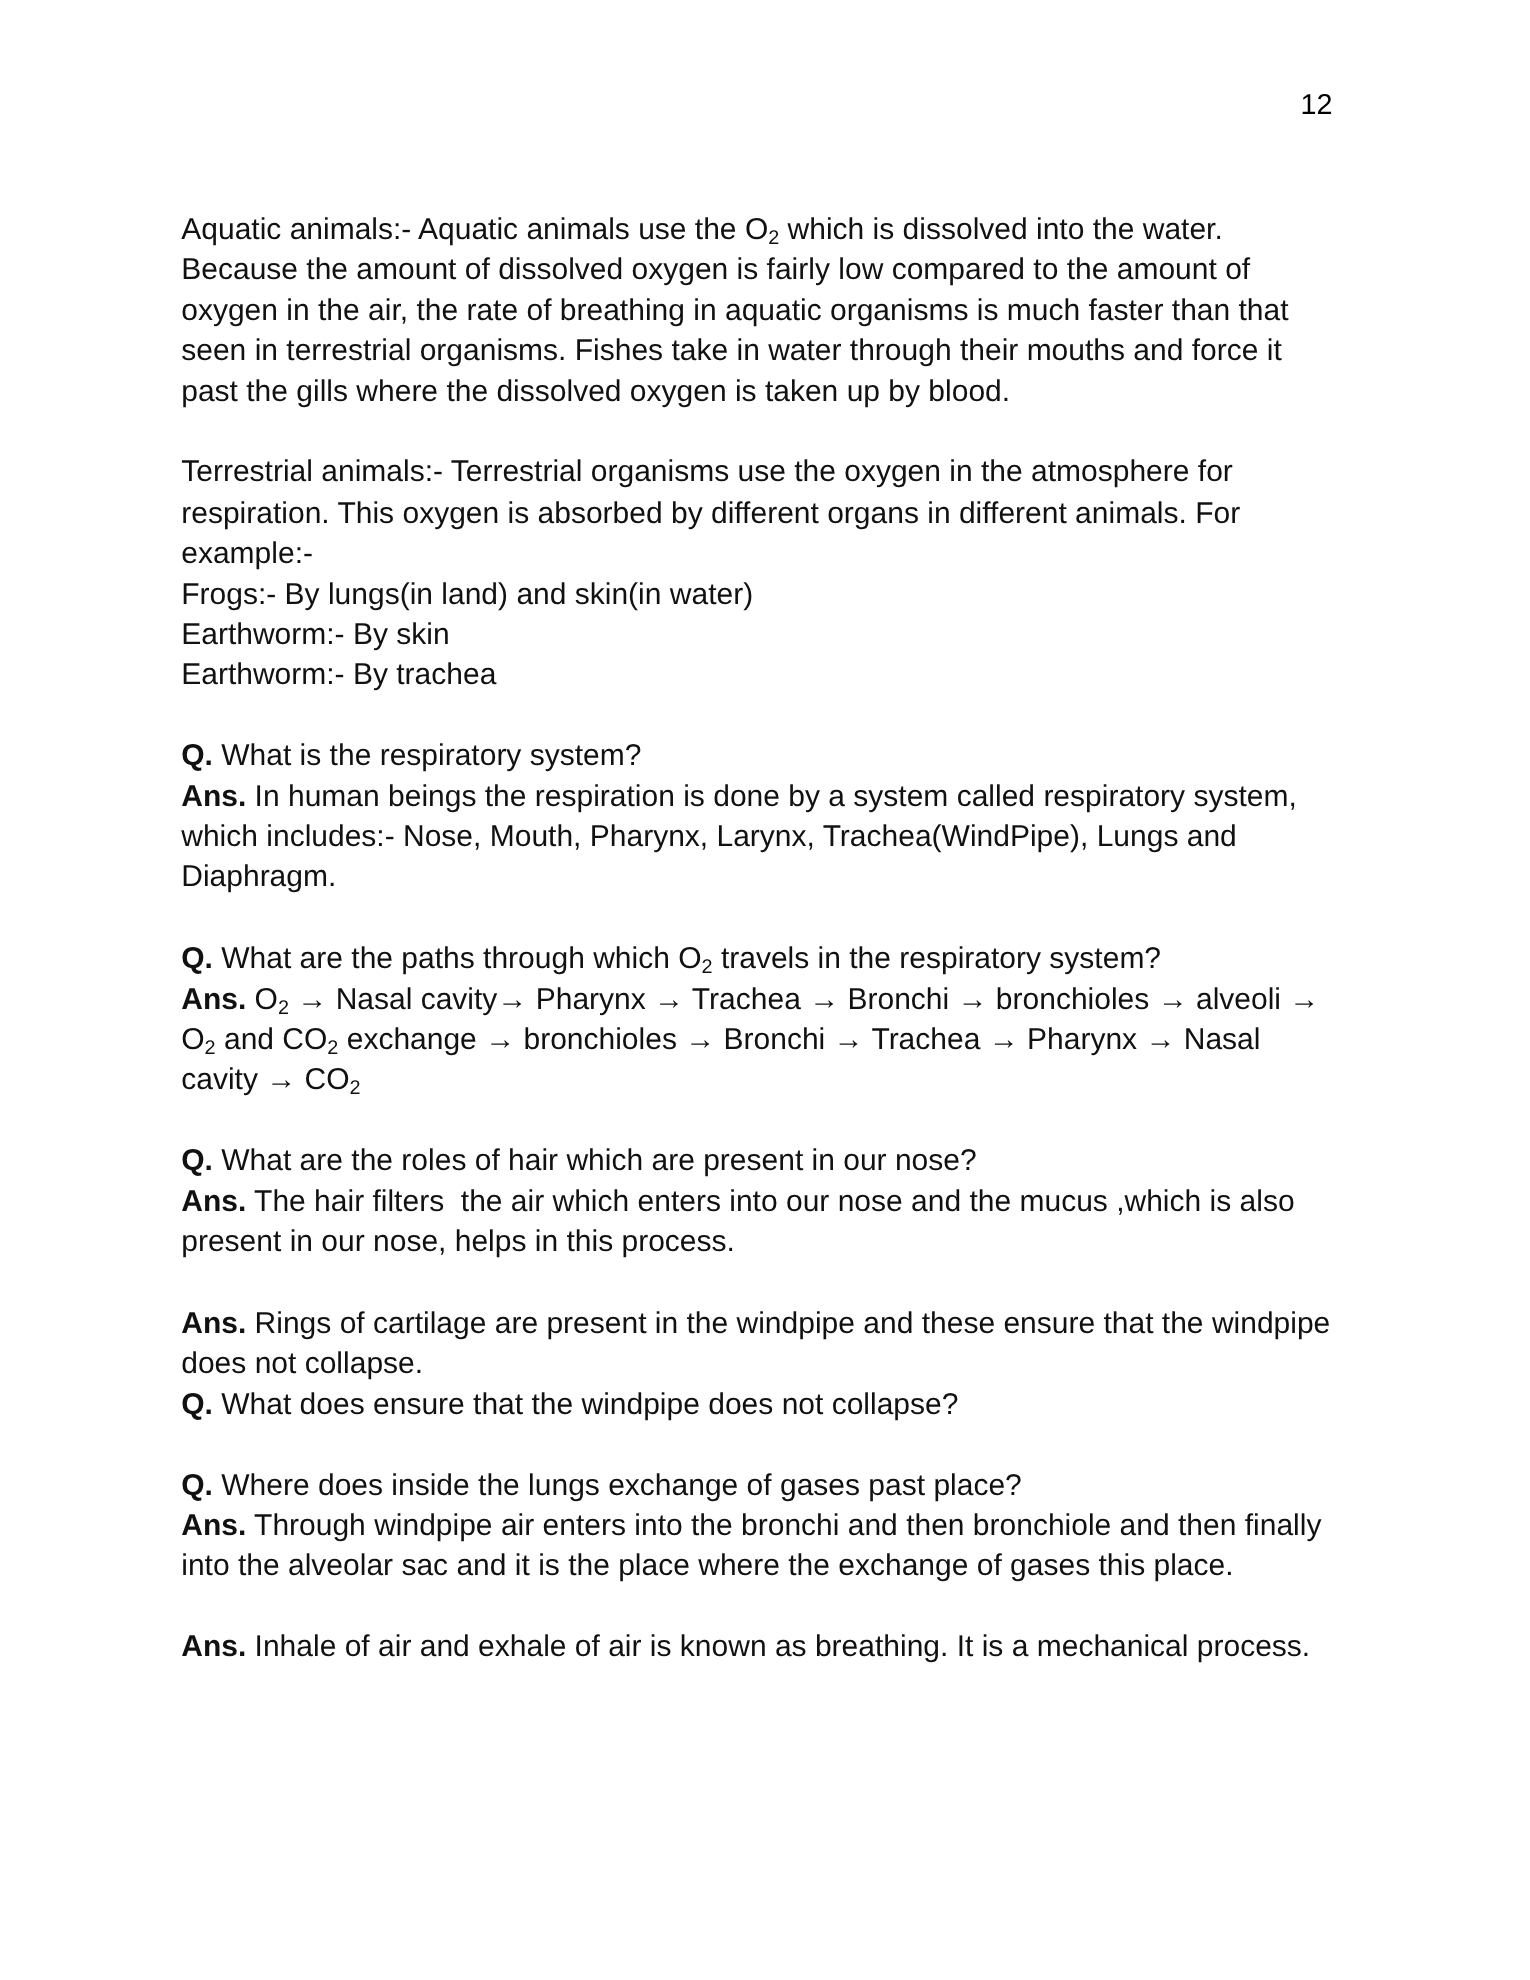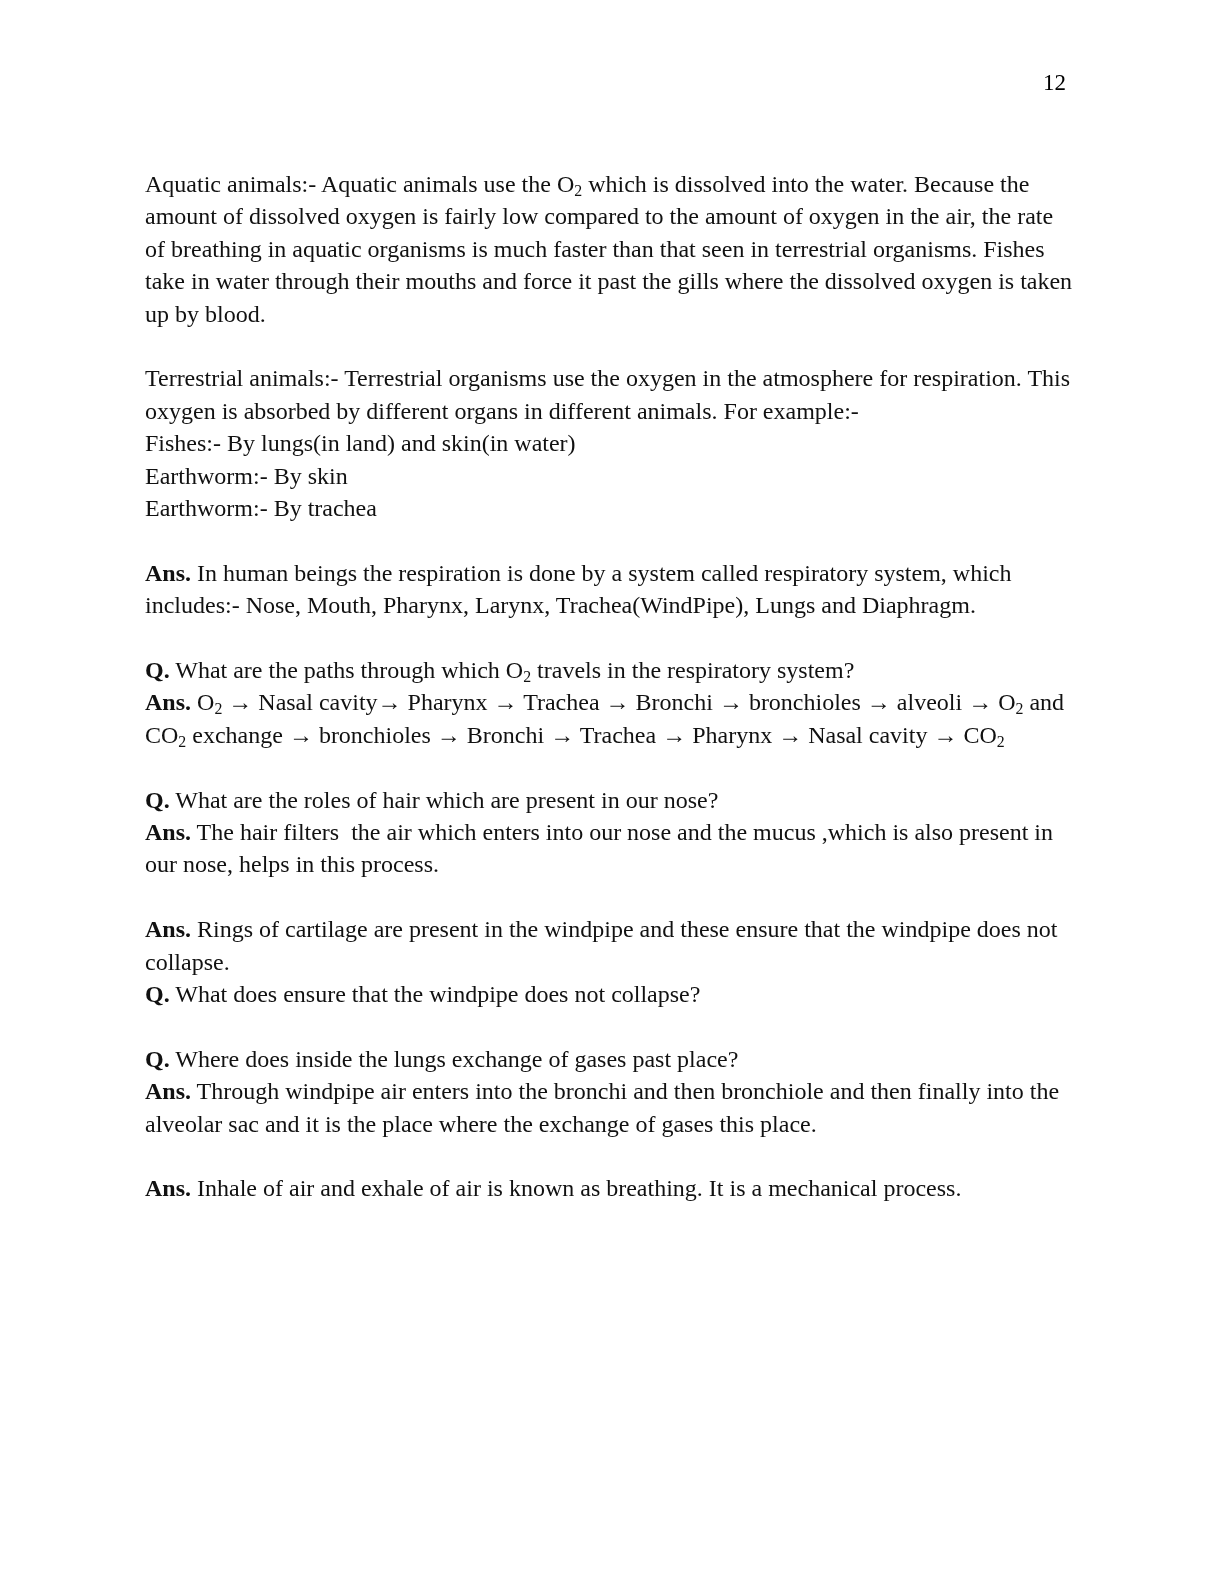--- a/index.html
+++ b/index.html
@@ -7,21 +7,21 @@
     padding: 0;
     background: #ffffff;
   }
   .page {
     position: relative;
     width: 1224px;
     height: 1584px;
     background: #ffffff;
     margin: 0 auto;
     overflow: hidden;
-    font-family: Liberation Serif, serif;
+    font-family: Liberation Sans, sans-serif;
     color: #000000;
     -webkit-font-smoothing: antialiased;
   }
   .page-number {
     position: absolute;
     top: 70px;
     right: 158px;
     font-size: 23px;
     line-height: 26px;
     color: #000000;
@@ -63,25 +63,26 @@
 <div class="page">
 
   <div class="page-number">12</div>
 
   <div class="content">
 
     <p class="block"><span>Aquatic animals:- Aquatic animals use the <span class="nowrapunit">O<sub>2</sub></span> which is dissolved into the water. Because the amount of dissolved oxygen is fairly low compared to the amount of oxygen in the air, the rate of breathing in aquatic organisms is much faster than that seen in terrestrial organisms. Fishes take in water through their mouths and force it past the gills where the dissolved oxygen is taken up by blood.</span></p>
     <div class="spacer"></div>
 
     <p class="block"><span>Terrestrial animals:- Terrestrial organisms use the oxygen in the atmosphere for respiration. This oxygen is absorbed by different organs in different animals. For example:-</span></p>
-    <p class="block"><span>Fishes:- By lungs(in land) and skin(in water)</span></p>
+    <p class="block"><span>Frogs:- By lungs(in land) and skin(in water)</span></p>
     <p class="block"><span>Earthworm:- By skin</span></p>
     <p class="block"><span>Earthworm:- By trachea</span></p>
     <div class="spacer"></div>
 
+    <p class="block"><span class="lbl">Q.</span><span> What is the respiratory system?</span></p>
     <p class="block"><span class="lbl">Ans.</span><span> In human beings the respiration is done by a system called respiratory system, which includes:- Nose, Mouth, Pharynx, Larynx, Trachea(WindPipe), Lungs and Diaphragm.</span></p>
     <div class="spacer"></div>
 
     <p class="block"><span class="lbl">Q.</span><span> What are the paths through which <span class="nowrapunit">O<sub>2</sub></span> travels in the respiratory system?</span></p>
     <p class="block"><span class="lbl">Ans.</span><span> <span class="nowrapunit">O<sub>2</sub></span> → Nasal cavity→ Pharynx → Trachea → Bronchi → bronchioles → alveoli → <span class="nowrapunit">O<sub>2</sub></span> and <span class="nowrapunit">CO<sub>2</sub></span> exchange → bronchioles → Bronchi → Trachea → Pharynx → Nasal cavity → <span class="nowrapunit">CO<sub>2</sub></span></span></p>
     <div class="spacer"></div>
 
     <p class="block"><span class="lbl">Q.</span><span> What are the roles of hair which are present in our nose?</span></p>
     <p class="block"><span class="lbl">Ans.</span><span> The hair filters  the air which enters into our nose and the mucus ,which is also present in our nose, helps in this process.</span></p>
     <div class="spacer"></div>

